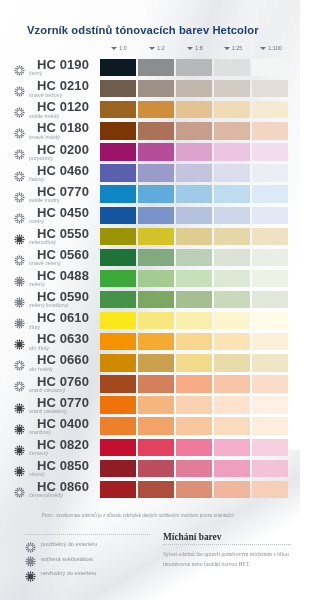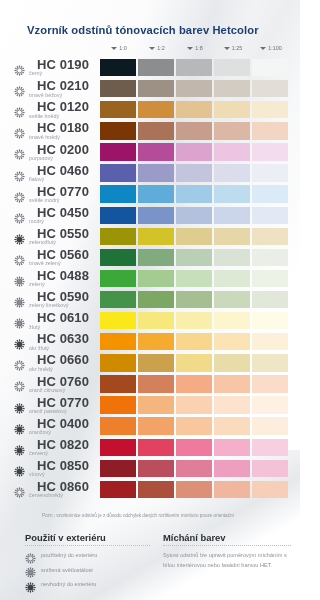--- a/index.html
+++ b/index.html
@@ -64,21 +64,21 @@
     font-size:4.6px;color:#8e9499;white-space:nowrap;
   }
   
   .panel-h{
     font-size:9.4px;font-weight:bold;color:#2b2f33;
   }
   .dotline{
     border-bottom:1px dotted #b9bec3;margin-top:2px;
   }
   #panelA{position:absolute;left:25px;top:532px;width:125px;}
-  #panelB{position:absolute;left:163px;top:532px;width:128px;}
+  #panelB{position:absolute;left:163px;top:532px;width:128px;font-family:Liberation Serif, serif;}
   .legrow{display:flex;align-items:center;gap:5px;margin-top:3.6px;}
   .legtxt{font-size:5.6px;color:#8d9398;}
   #bodytextB{font-size:5.6px;color:#8d9398;line-height:1.75;margin-top:5px;}
 </style>
 </head>
 <body>
 
 <div id="page">
   <div class="sheen"></div>
   <div class="sheen2"></div>
@@ -737,21 +737,20 @@
           <div class="sw" style="background: rgb(220, 144, 120);"></div>
           <div class="sw" style="background: rgb(240, 183, 158);"></div>
           <div class="sw" style="background: rgb(247, 207, 185);"></div>
         </div>
       </div>
     </div>
 
   <div id="footnote">Pozn.: vzorkovnice odstínů je z důvodu odchylek daných rozlišením monitoru pouze orientační</div>
 
   <div id="panelA">
-    <div class="panel-h">Použití v exteriéru</div>
     <div class="dotline"></div>
     <div id="legitems">
         <div class="legrow">
           <span class="sun"><svg viewBox="0 0 22 22" width="11" height="11">
               <line x1="17.60" y1="11.00" x2="21.20" y2="11.00" stroke="#6f747a" stroke-width="2.4" stroke-linecap="butt"></line>
               <line x1="16.72" y1="14.30" x2="19.83" y2="16.10" stroke="#6f747a" stroke-width="2.4" stroke-linecap="butt"></line>
               <line x1="14.30" y1="16.72" x2="16.10" y2="19.83" stroke="#6f747a" stroke-width="2.4" stroke-linecap="butt"></line>
               <line x1="11.00" y1="17.60" x2="11.00" y2="21.20" stroke="#6f747a" stroke-width="2.4" stroke-linecap="butt"></line>
               <line x1="7.70" y1="16.72" x2="5.90" y2="19.83" stroke="#6f747a" stroke-width="2.4" stroke-linecap="butt"></line>
               <line x1="5.28" y1="14.30" x2="2.17" y2="16.10" stroke="#6f747a" stroke-width="2.4" stroke-linecap="butt"></line>

